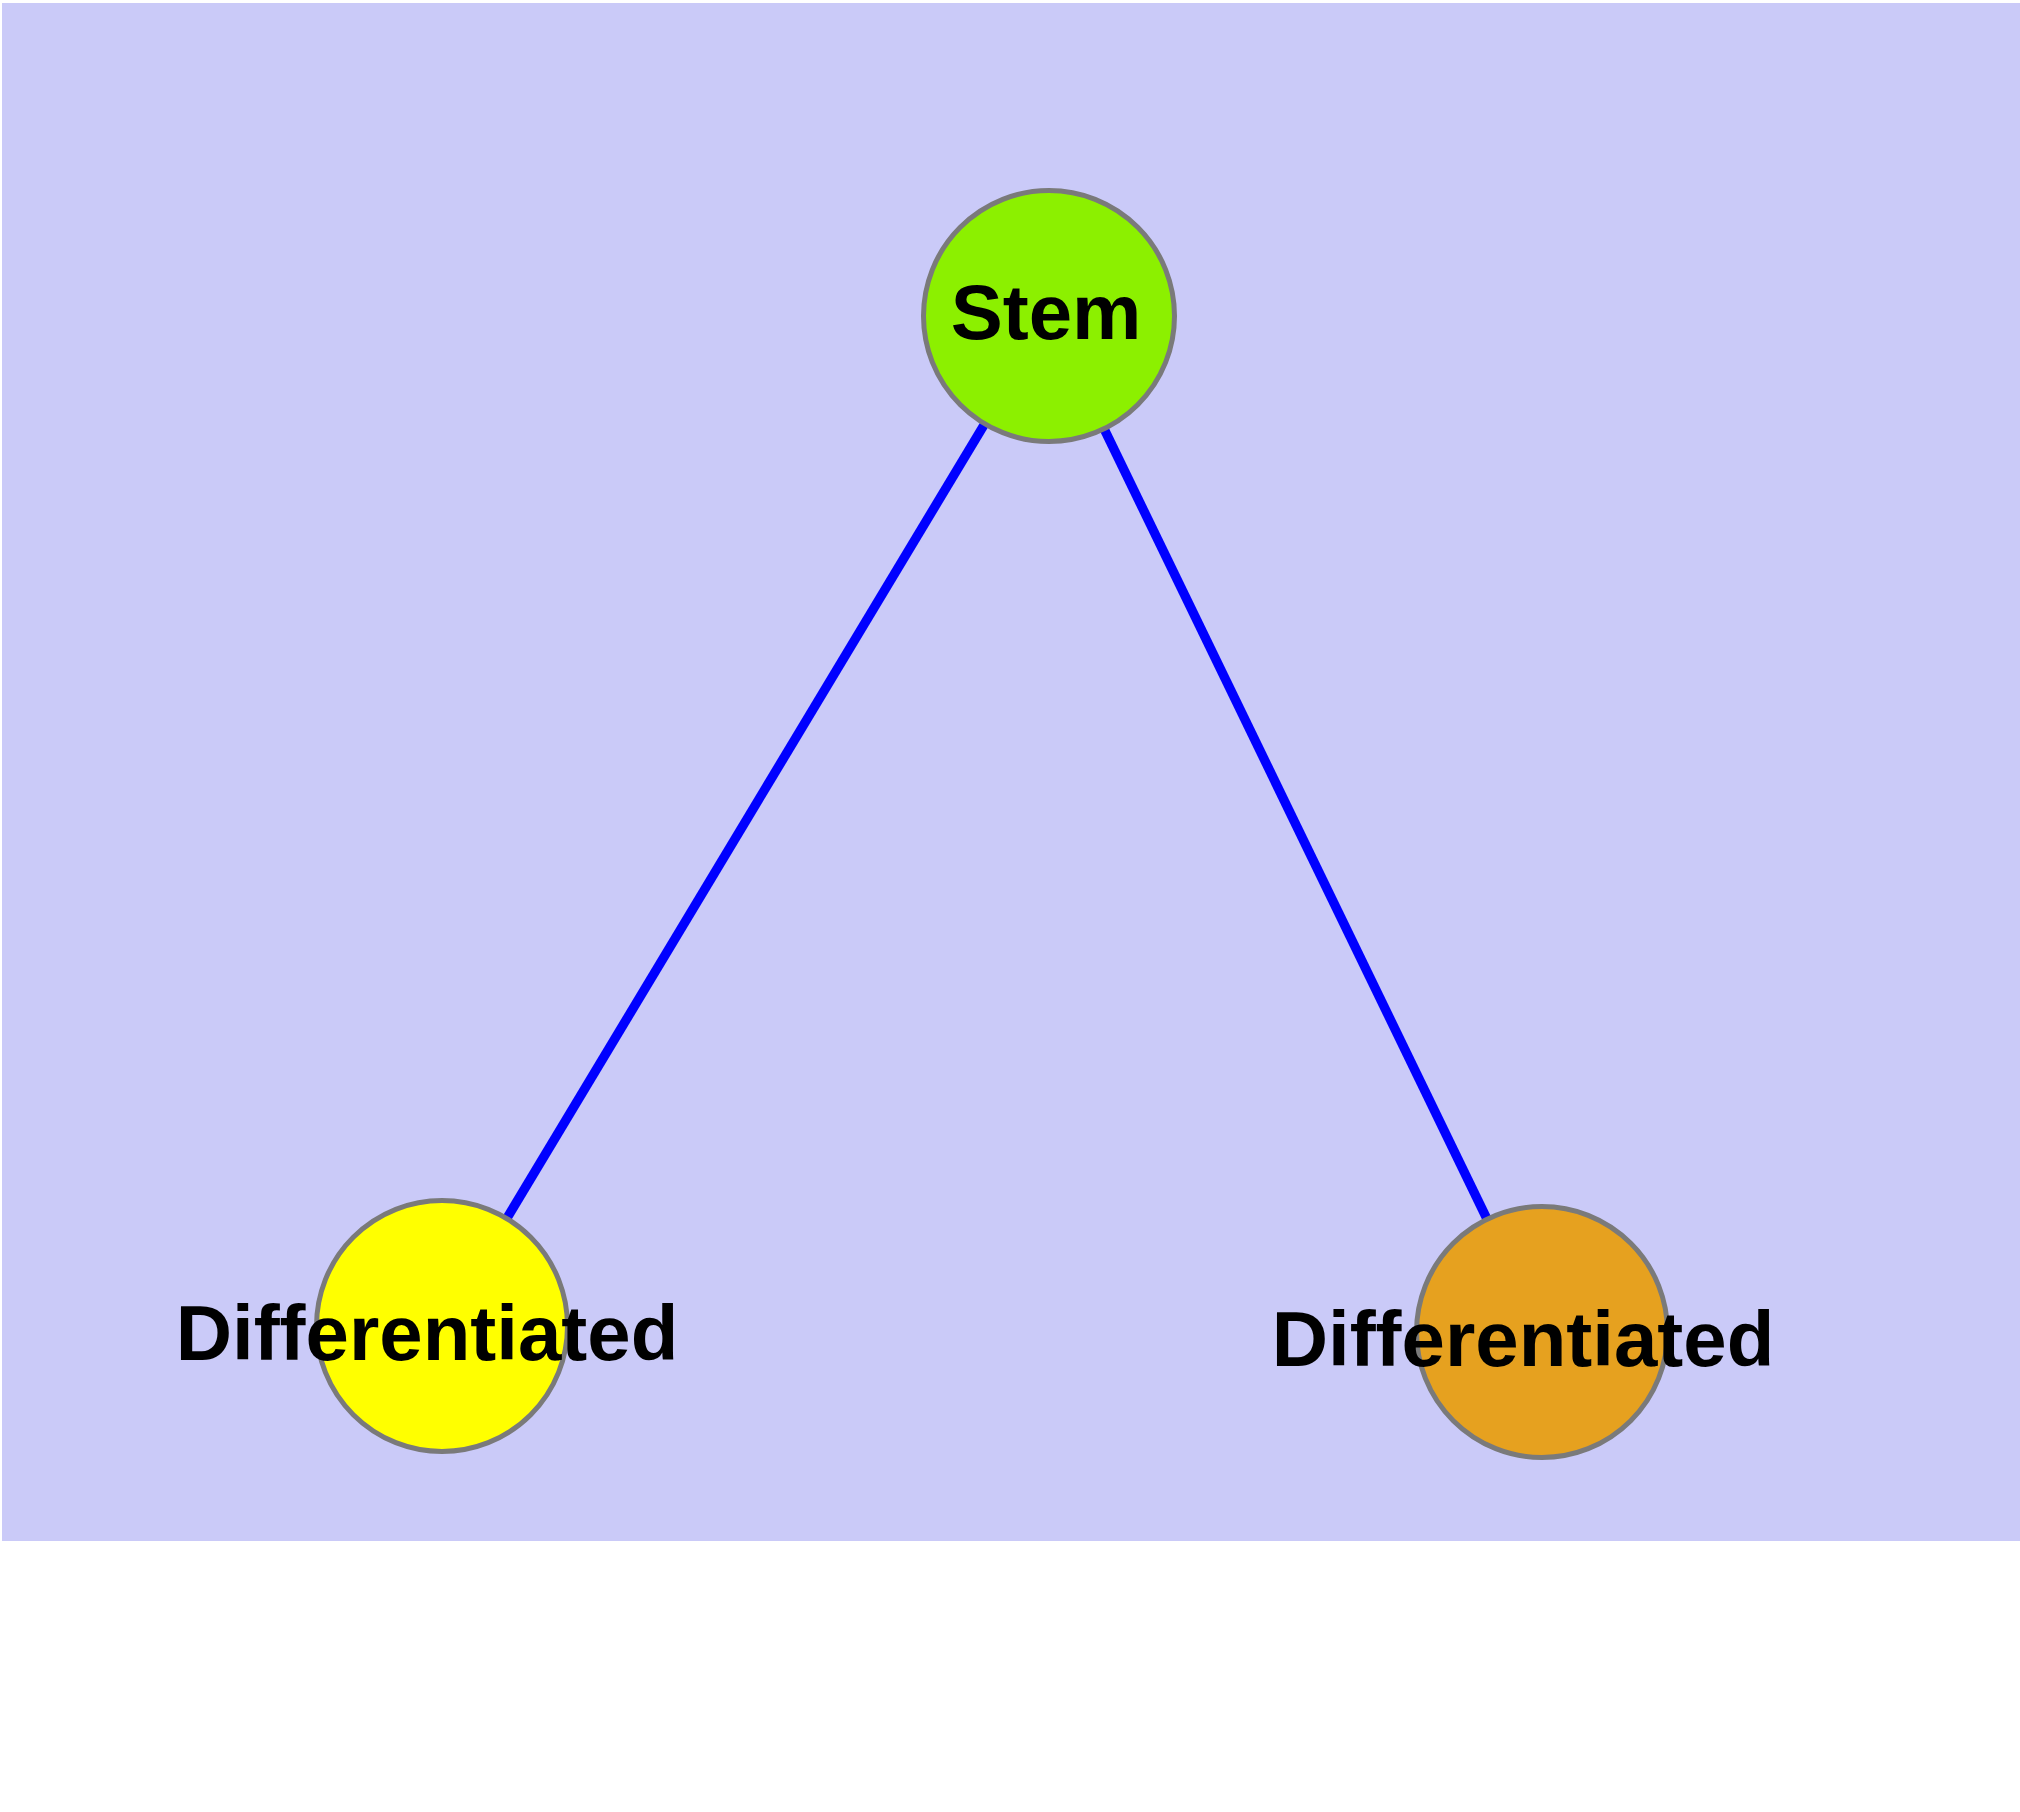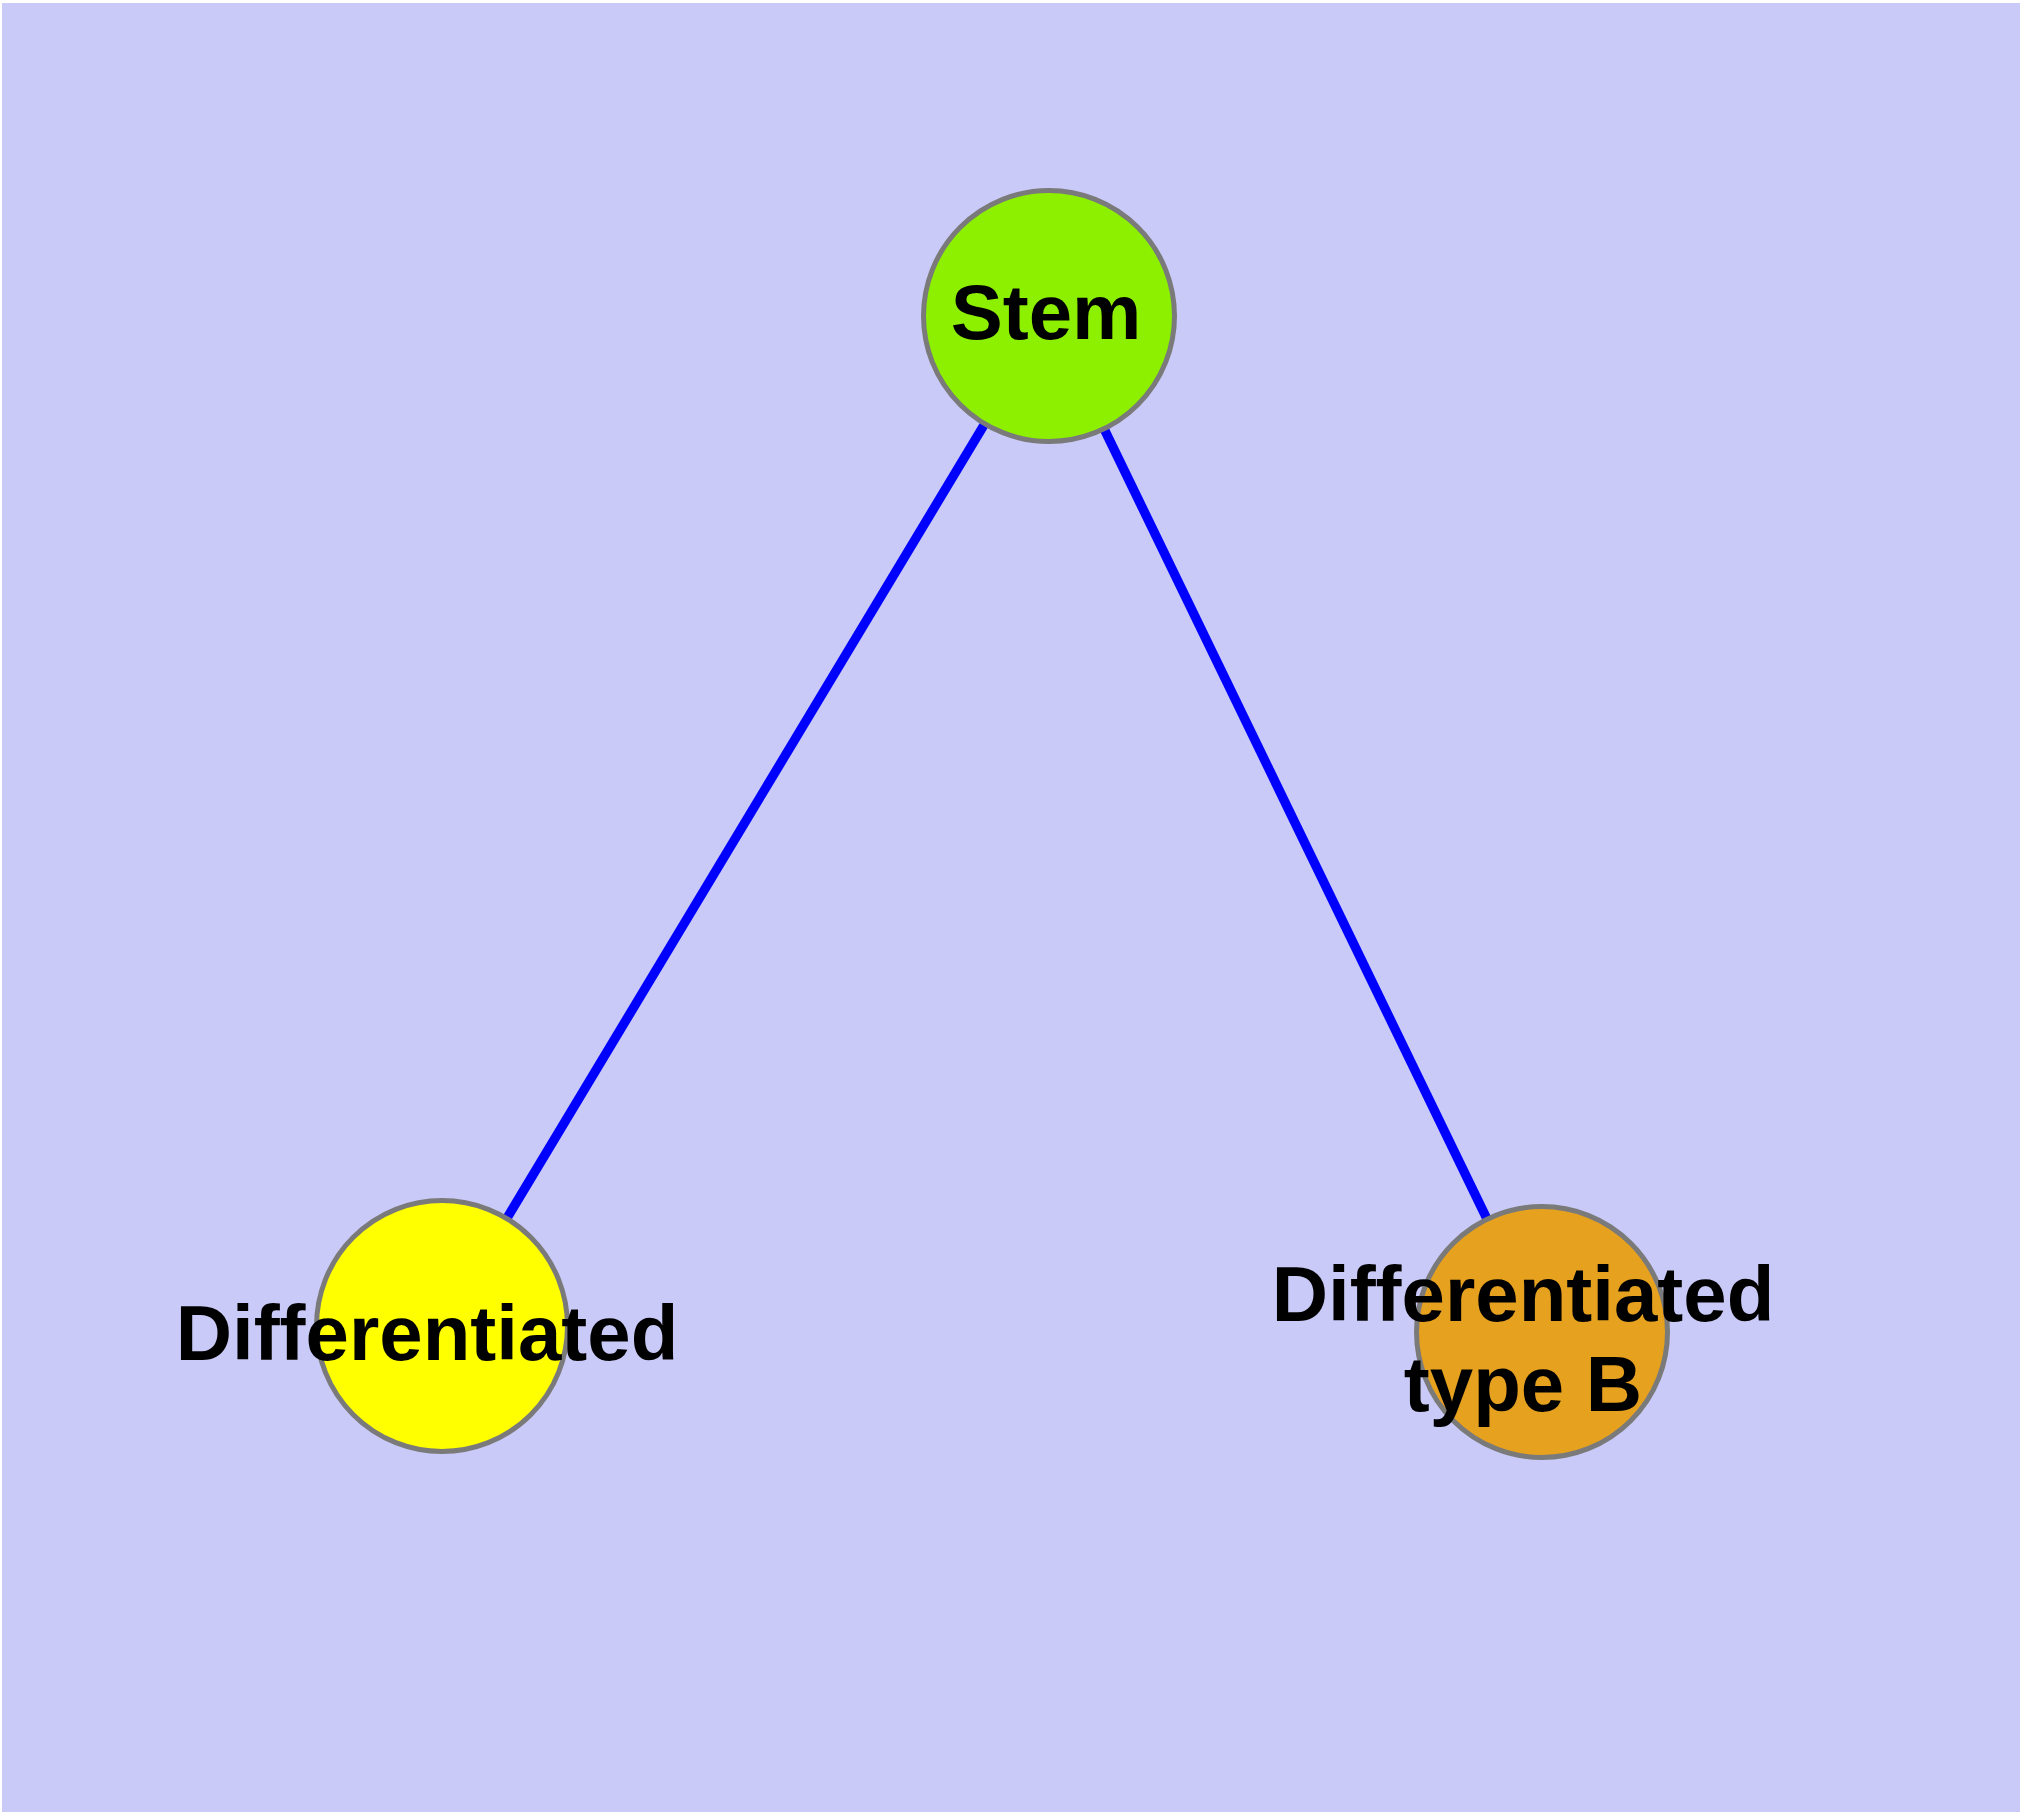--- a/index.html
+++ b/index.html
@@ -8,21 +8,21 @@
     background: #ffffff;
     width: 2021px;
     height: 1812px;
     position: relative;
     overflow: hidden;
     font-family: "Liberation Sans", "DejaVu Sans", sans-serif;
   }
   .stage {
     position: absolute;
     left: 0; top: 0;
-    width: 2021px; height: 1812px;
+    width: 2021px; height: 1541px;
   }
   .frame-strip-top {
     position: absolute;
     left: 0; top: 0;
     width: 100%; height: 2.5px;
   }
   .frame-strip-left {
     position: absolute;
     left: 0; top: 0;
     width: 1.7px; height: 100%;
@@ -66,20 +66,19 @@
     <div class="label-line">Stem</div>
 
   </div>
 
   <div class="node-label" style="left: 427px; top: 1333px; color: rgb(0, 0, 0); font-size: 78px; line-height: 90px;">
     <div class="label-line">Differentiated</div>
   </div>
 
   <div class="node-label" style="left: 1523px; top: 1339px; color: rgb(0, 0, 0); font-size: 78px; line-height: 90px;">
     <div class="label-line">Differentiated</div>
-    <div class="label-line">type B</div>
   </div>
 
   <div class="frame-strip-top" style="background: rgb(255, 255, 255);"></div>
   <div class="frame-strip-left" style="background: rgb(255, 255, 255);"></div>
 
 </div>
 
 
 </body></html>

